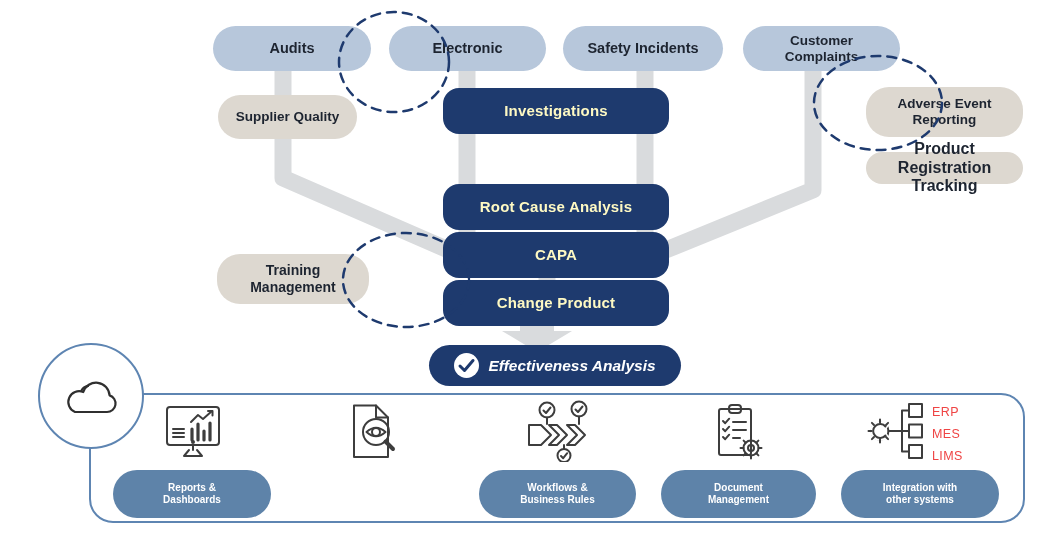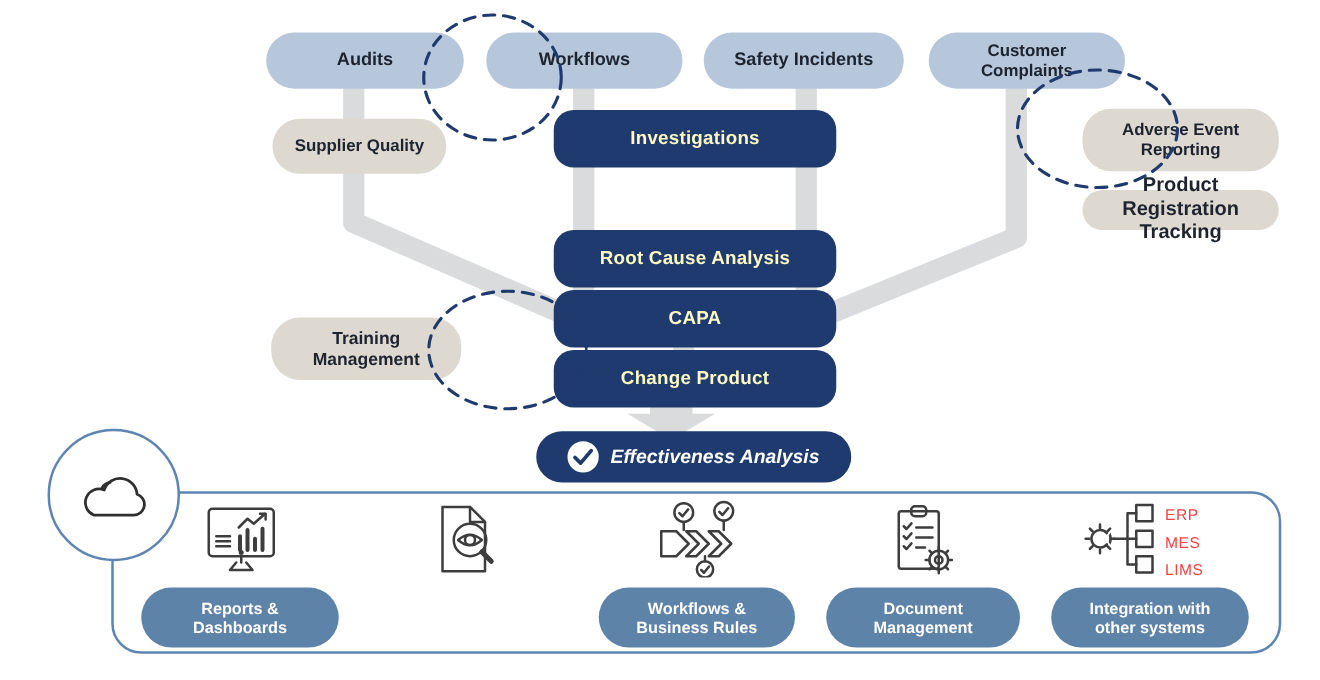--- a/index.html
+++ b/index.html
@@ -24,21 +24,21 @@
   .check-badge{width:25px;height:25px;border-radius:50%;background:#fff;
          display:flex;align-items:center;justify-content:center;flex:0 0 auto;}
 
   .panel{position:absolute;left:73px;top:393px;width:936px;height:130px;
          border:2px solid #5e85b2;border-radius:24px;box-sizing:border-box;
          background:#fff;z-index:1;}
   .cloud-badge{position:absolute;left:22px;top:343px;width:106px;height:106px;
          background:#fff;border:2px solid #5e85b2;border-radius:50%;
          box-sizing:border-box;display:flex;align-items:center;justify-content:center;
          z-index:4;}
-  .feature{background:#5e83a9;color:#fff;border-radius:24px;font-size:13px;
+  .feature{background:#5e83a9;color:#fff;border-radius:24px;font-size:10px;
          height:48px;top:470px;z-index:3;}
   .icon-box{position:absolute;z-index:2;}
   .int-labels{position:absolute;left:916px;top:401px;z-index:2;display:flex;
          flex-direction:column;}
   .int-labels span{height:22px;display:flex;align-items:center;
          font-size:12.5px;color:#ef4444;letter-spacing:.4px;}
 </style>
 </head>
 <body>
 
@@ -49,21 +49,21 @@
       <path d="M267 45 V178 L437 252"></path>
       <path d="M451 45 V247"></path>
       <path d="M629 45 V247"></path>
       <path d="M797 45 V190 L645 252"></path>
       <path d="M531 248 V296"></path>
     </g>
     <polygon points="504,308 538,308 538,331 556,331 521,352 486,331 504,331" fill="#d9dbdd"></polygon>
   </svg>
 
   <div class="pill src" style="left:197px;top:26px;width:158px;height:45px;">Audits</div>
-  <div class="pill src" style="left:373px;top:26px;width:157px;height:45px;">Workflows</div>
+  <div class="pill src" style="left:373px;top:26px;width:157px;height:45px;">Electronic</div>
   <div class="pill src" style="left:547px;top:26px;width:160px;height:45px;">Safety Incidents</div>
   <div class="pill src" style="left:727px;top:26px;width:157px;height:45px;font-size:13.5px;">Customer
 Complaints</div>
 
   <div class="pill sat" style="left:850px;top:87px;width:157px;height:50px;">Adverse Event
 Reporting</div>
   <div class="pill sat" style="left:202px;top:95px;width:139px;height:44px;">Supplier Quality</div>
   <div class="pill sat" style="left:850px;top:152px;width:157px;height:32px;font-size:16px;">Product
 Registration Tracking</div>
   <div class="pill sat" style="left:201px;top:254px;width:152px;height:50px;font-size:14px;">Training

